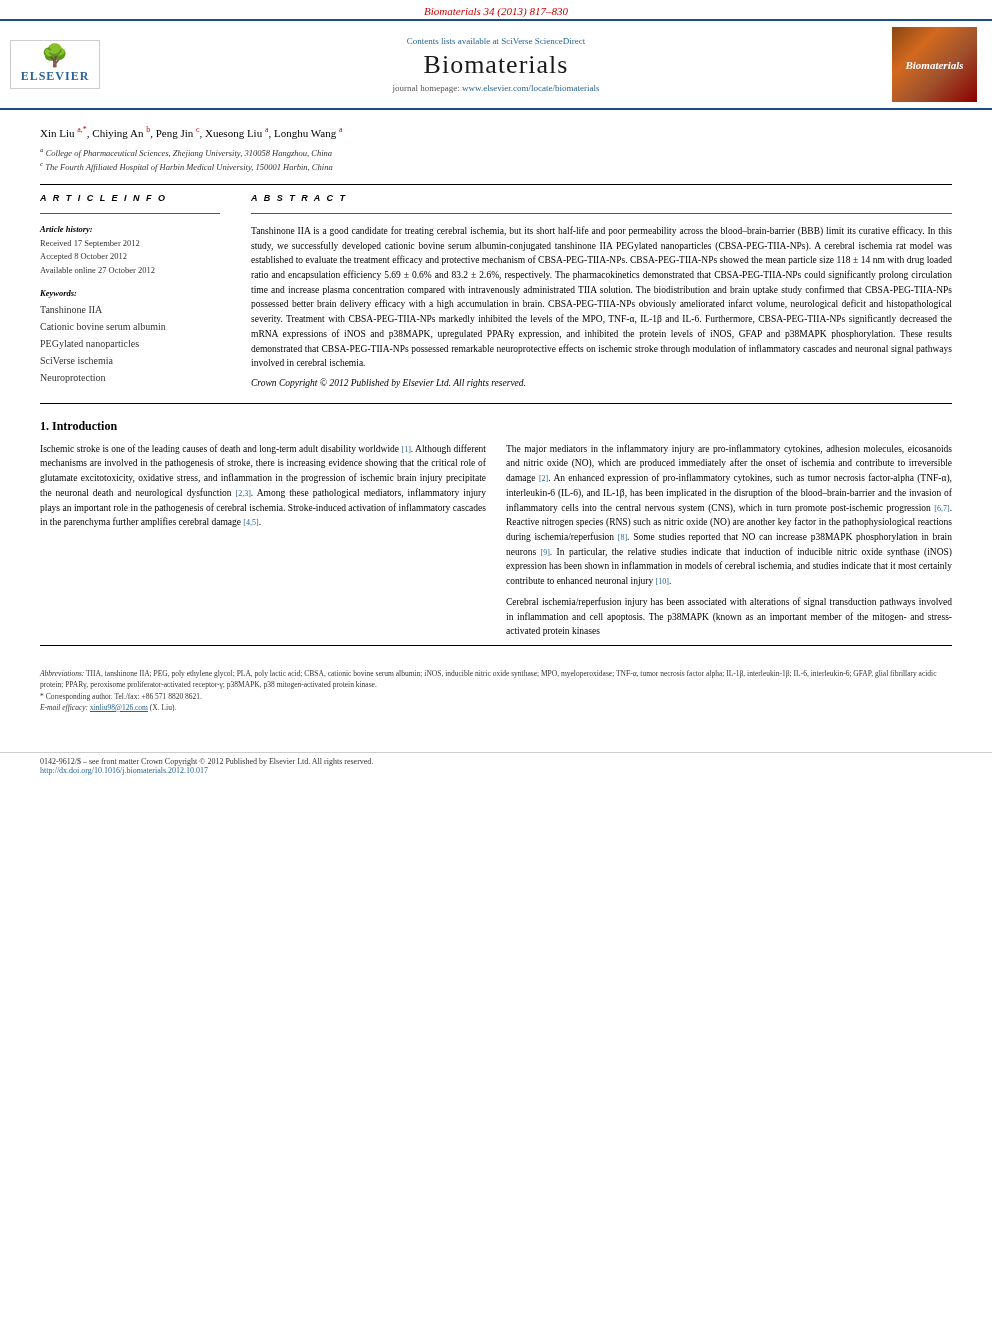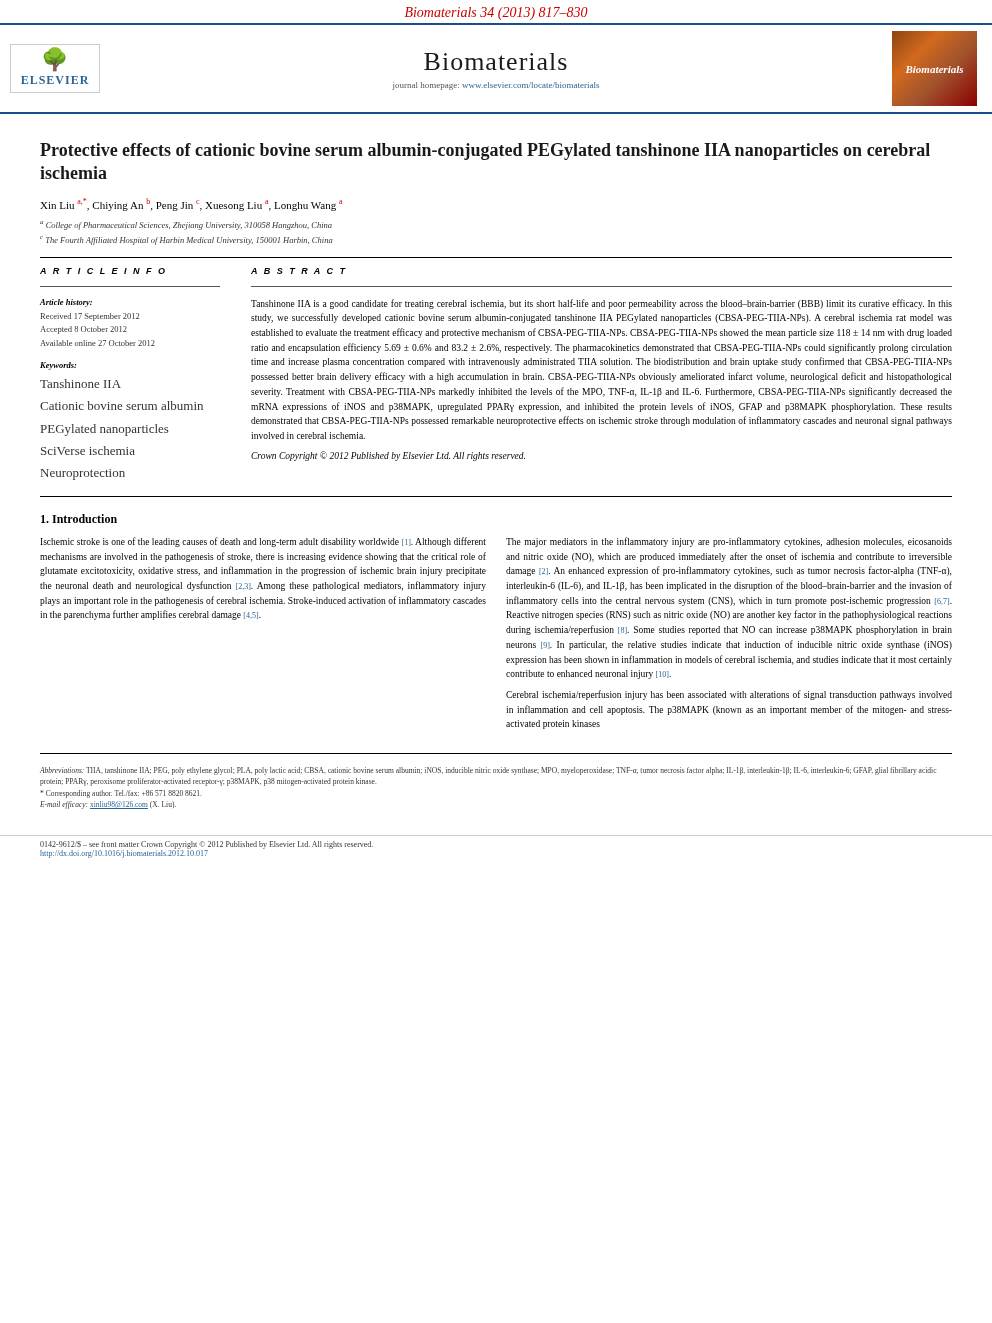--- a/index.html
+++ b/index.html
@@ -147,21 +147,21 @@
     }
     .keywords-section {
       margin-top: 10px;
     }
     .keywords-section h4 {
       font-size: 8.5px;
       font-style: italic;
       margin-bottom: 3px;
     }
     .keywords-section p {
-      font-size: 13px;
+      font-size: 10px;
       color: #333;
       line-height: 1.7;
     }
     .abstract-section {
       flex: 1;
     }
     .abstract-section h3 {
       font-size: 9px;
       letter-spacing: 2px;
       font-style: italic;
@@ -201,79 +201,81 @@
       font-size: 9.5px;
       line-height: 1.55;
       text-align: justify;
       margin-bottom: 6px;
     }
     .body-col p .ref {
       color: #2a6496;
       font-size: 8px;
     }
     .footnotes-section {
-      margin-top: 15px;
       border-top: 1px solid #000;
-      padding-top: 11px;
+      padding-top: 22px;
     }
     .footnotes-section p {
       font-size: 7.5px;
       line-height: 1.5;
       color: #333;
     }
     .footer-bar {
       border-top: 1px solid #ccc;
       padding: 4px 40px;
-      margin-top: 10px;
+      margin-top: 24px;
     }
     .footer-bar p {
       font-size: 8px;
       color: #333;
     }
     .footer-bar a { color: #2a6496; text-decoration: none; }
     .section-divider {
       border: none;
       border-top: 1px solid #555;
       margin: 10px 0;
     }
   </style>
 </head>
 <body>
 
 <div style="text-align:center; padding: 5px 0 2px 0;">
-  <span style="font-size:14px; color:#c00; font-style:italic;">Biomaterials 34 (2013) 817–830</span>
+  <span style="font-size:11px; color:#c00; font-style:italic;">Biomaterials 34 (2013) 817–830</span>
 </div>
 
 <div class="header-bar">
 
   <div class="header-logo-left">
     <div class="elsevier-logo">
       <div class="tree-icon">🌳</div>
       <div class="brand">ELSEVIER</div>
     </div>
   </div>
 
   <div class="header-center">
+    <div class="sciverse-link">
+      <span>Contents lists available at</span>
+      <a href="#" style="color:#2a6496;">SciVerse ScienceDirect</a>
+    </div>
     <div class="journal-title-main">Biomaterials</div>
     <div class="journal-homepage">
       <span>journal homepage:</span>
       <a href="#" style="color:#2a6496; text-decoration:none;">www.elsevier.com/locate/biomaterials</a>
     </div>
   </div>
 
   <div class="header-logo-right">
     <div class="biomaterials-badge">
       <div style="font-size:11px; font-style:italic; font-weight:bold; text-align:center; color:#fff;">Biomaterials</div>
     </div>
   </div>
 </div>
 
 <div class="article-container">
 
-  <div class="article-title">Protective effects of cationic bovine serum albumin-conjugated PEGylated tanshinone IIA nanoparticles on cerebral ischemia</div>
 
   <div class="authors">
     <span>Xin Liu <sup>a,*</sup>, </span>
     <span>Chiying An <sup>b</sup>, </span>
     <span>Peng Jin <sup>c</sup>, </span>
     <span>Xuesong Liu <sup>a</sup>, </span>
     <span>Longhu Wang <sup>a</sup></span>
   </div>
 
   <div class="affiliations">

